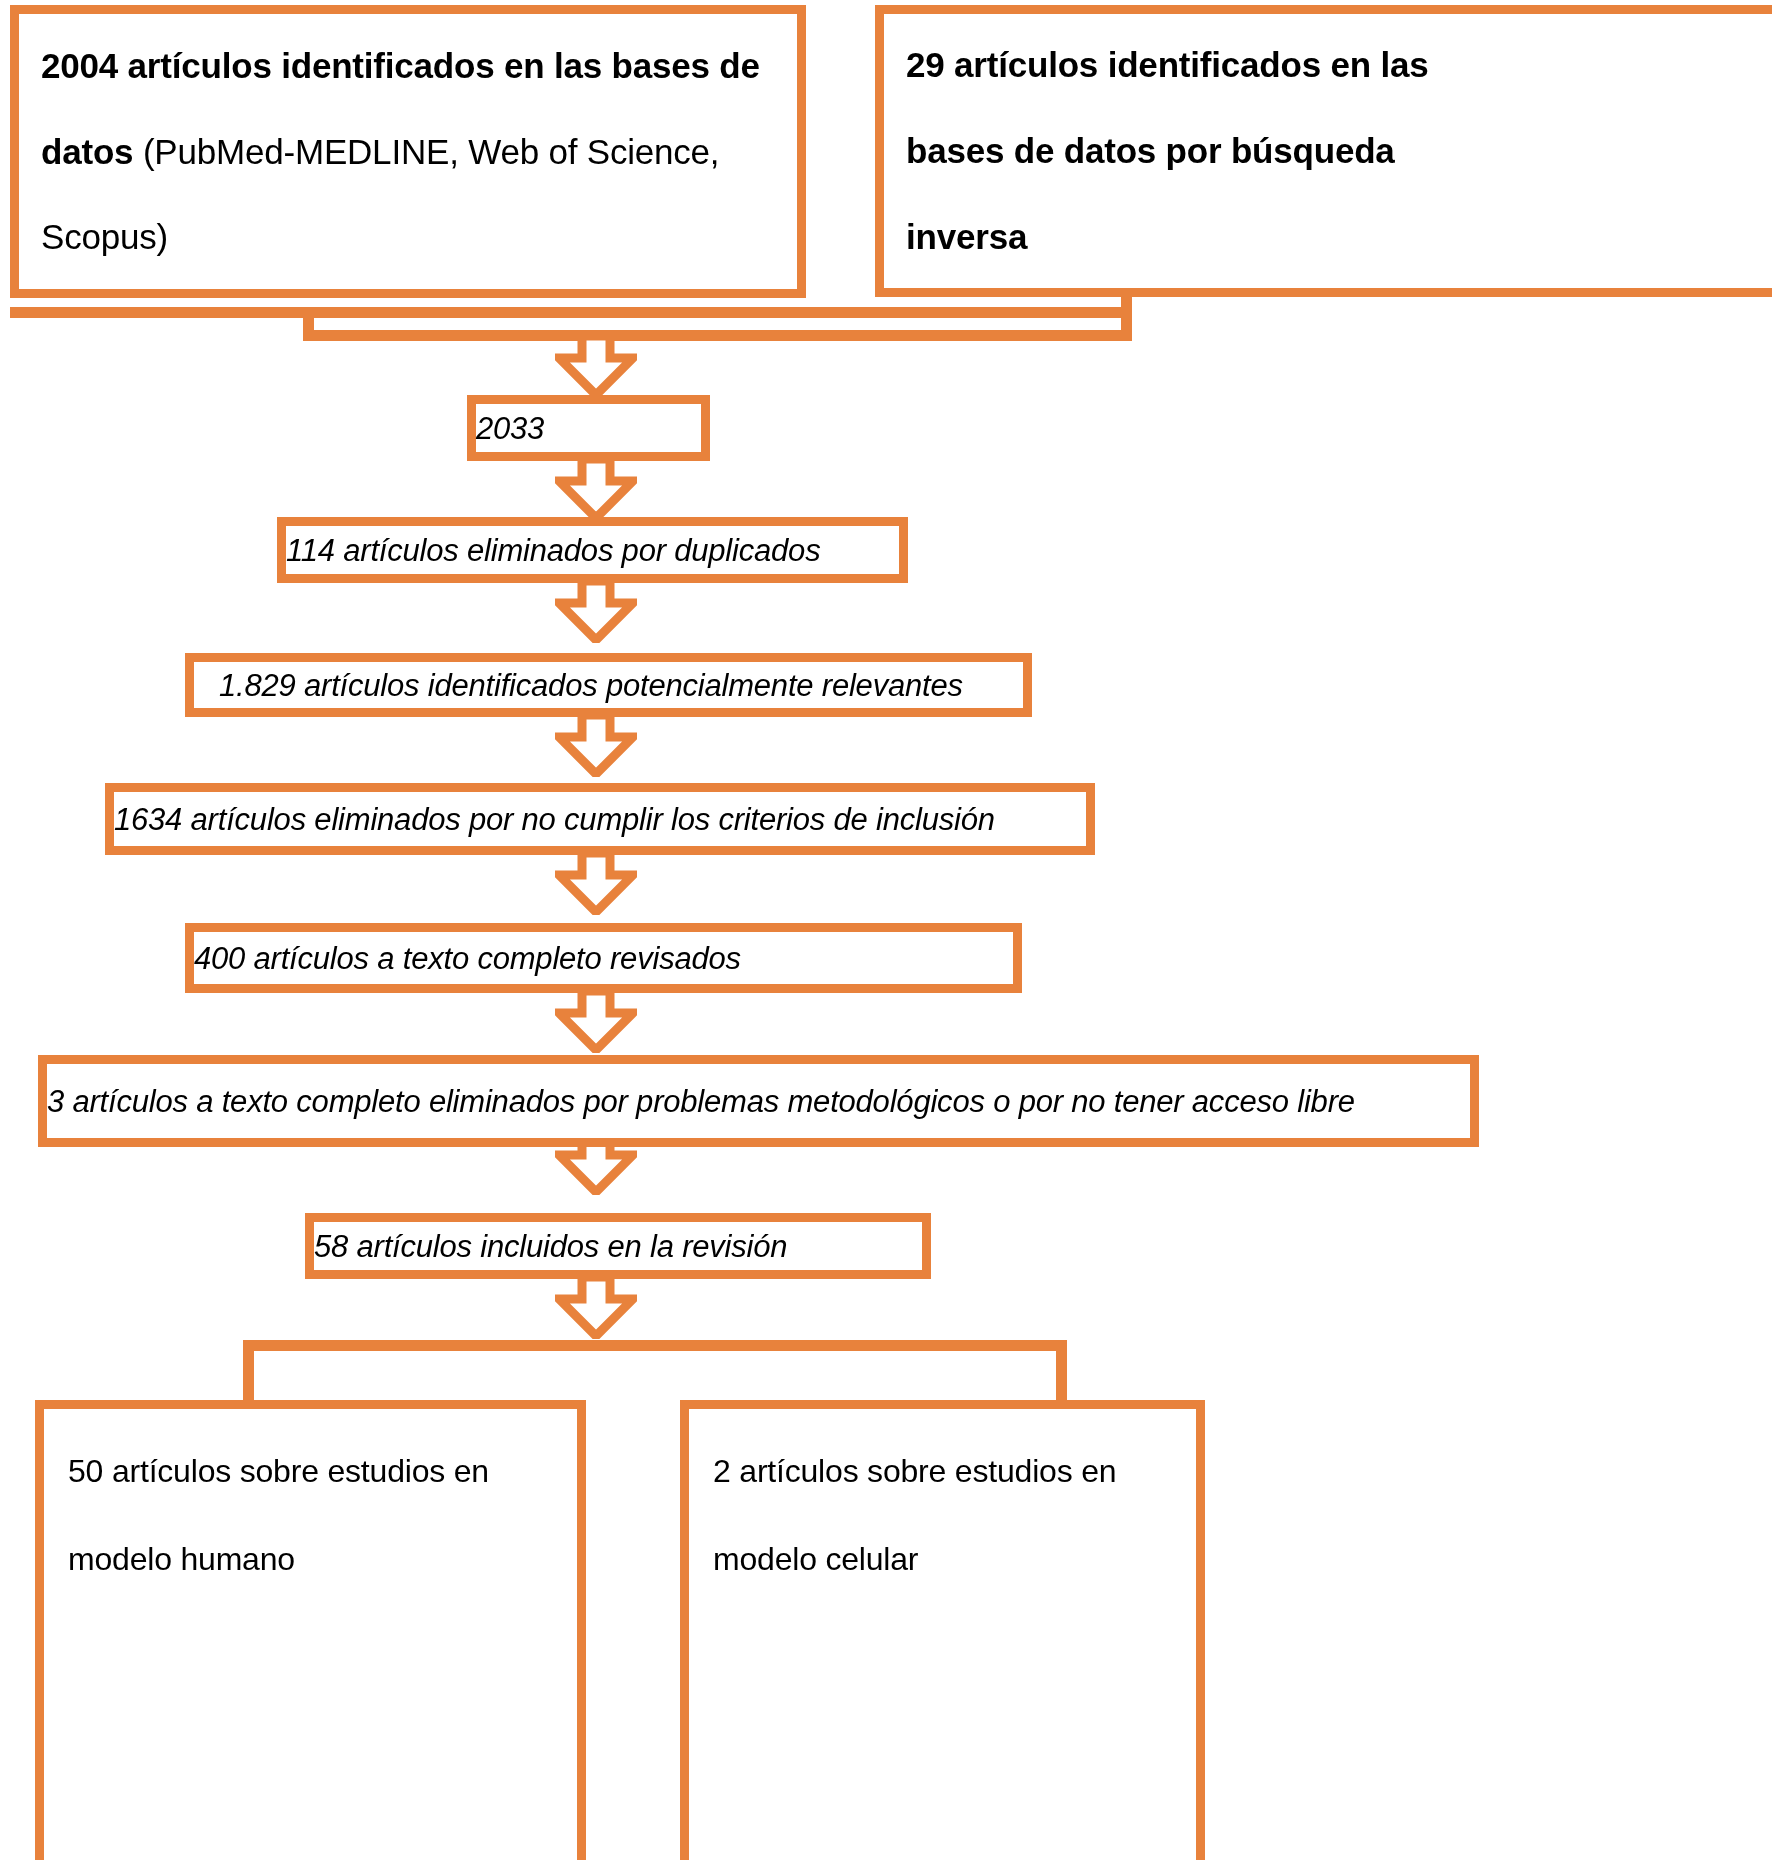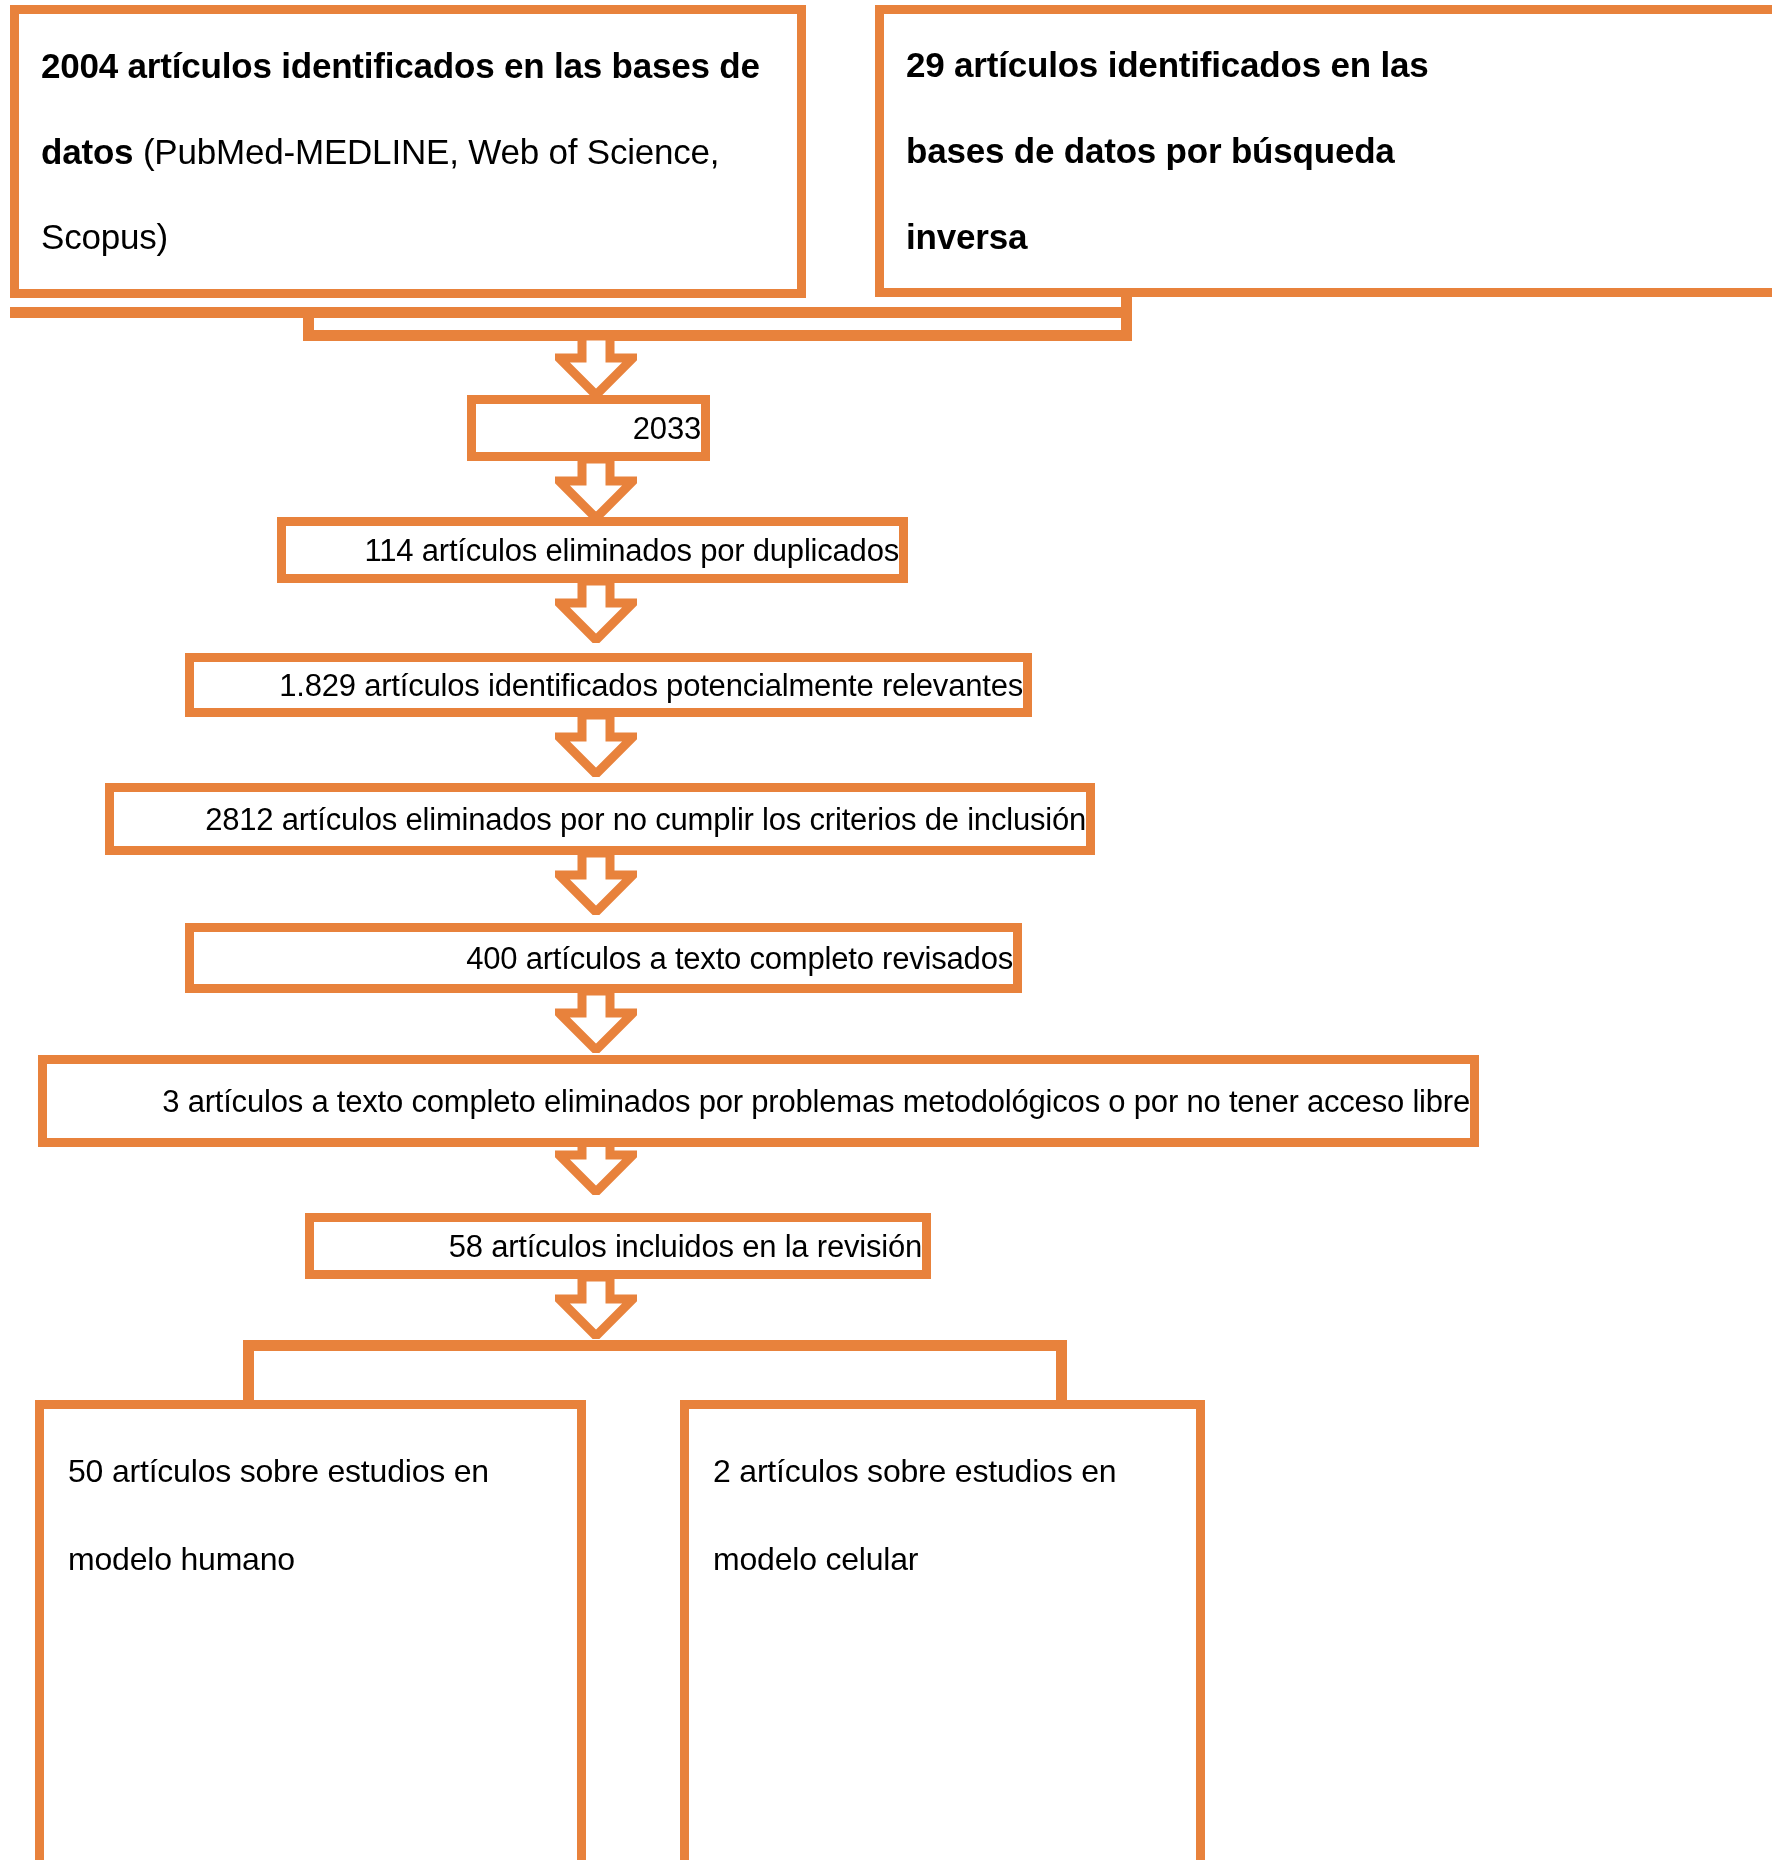--- a/index.html
+++ b/index.html
@@ -41,21 +41,21 @@
   .node.source .txt {
     font-size: 35px;
     font-weight: bold;
     line-height: 2.45;
     padding: 0 22px;
     white-space: pre-line;
   }
   .node.source .reg { font-weight: normal; }
 
   
-  .node.center .txt { text-align: right; }
+  .node.center .txt { text-align: left; font-style: italic; }
 
   
   .node.result { align-items: flex-start; }
   .node.result .txt {
     font-size: 32px;
     line-height: 2.75;
     padding: 18px 24px 0 24px;
     white-space: pre-line;
   }
 
@@ -125,21 +125,21 @@
     <span class="txt">1.829 artículos identificados potencialmente relevantes</span>
   </div>
 
   <div class="blockarrow" style="left:555px; top:715px; width:82px; height:62px;">
     <svg width="82" height="62" viewBox="0 0 82 62">
       <polygon points="27,0 55,0 55,22 78,22 41,59 4,22 27,22" fill="#ffffff" stroke="#E8823C" stroke-width="9" stroke-linejoin="miter"></polygon>
     </svg>
   </div>
 
   <div class="node center" style="left: 105px; top: 783px; width: 990px; height: 72px; border-color: rgb(232, 130, 60);">
-    <span class="txt">2812 artículos eliminados por no cumplir los criterios de inclusión</span>
+    <span class="txt">1634 artículos eliminados por no cumplir los criterios de inclusión</span>
   </div>
 
   <div class="blockarrow" style="left:555px; top:853px; width:82px; height:62px;">
     <svg width="82" height="62" viewBox="0 0 82 62">
       <polygon points="27,0 55,0 55,22 78,22 41,59 4,22 27,22" fill="#ffffff" stroke="#E8823C" stroke-width="9" stroke-linejoin="miter"></polygon>
     </svg>
   </div>
 
   <div class="node center" style="left: 185px; top: 923px; width: 837px; height: 70px; border-color: rgb(232, 130, 60);">
     <span class="txt">400 artículos a texto completo revisados</span>

